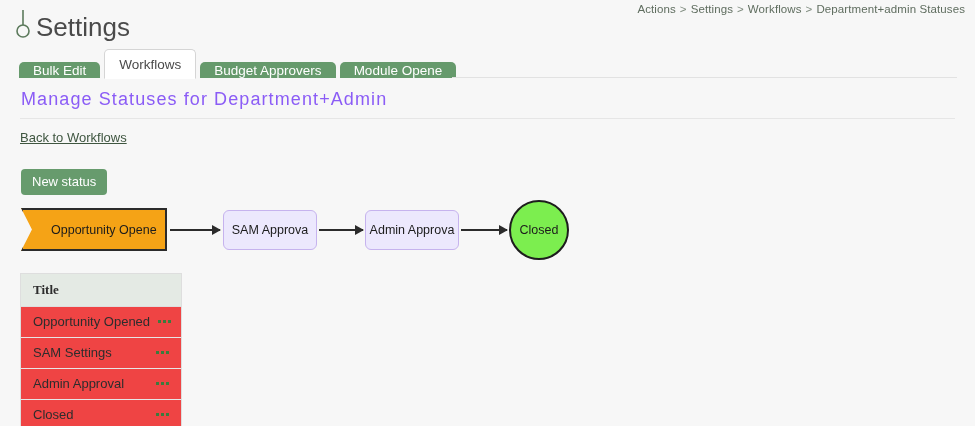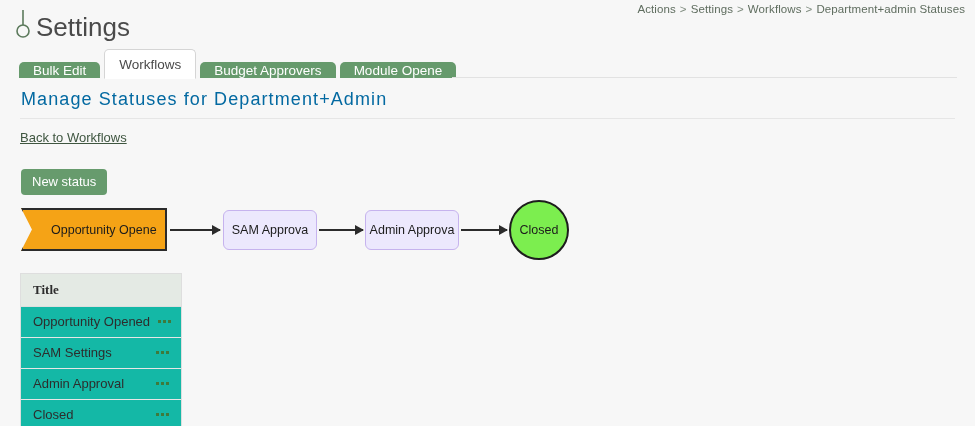--- a/index.html
+++ b/index.html
@@ -97,21 +97,21 @@
     background: #e2e2e2;
   }
 
   
   .page-heading {
     position: absolute;
     top: 89px;
     left: 21px;
     font-size: 18px;
     letter-spacing: 1.1px;
-    color: #0369a1;
+    color: #8b5cf6;
     font-weight: 400;
     white-space: nowrap;
   }
   .heading-rule {
     position: absolute;
     top: 118px;
     left: 20px;
     right: 20px;
     height: 1px;
     background: #e6e6e6;
@@ -231,21 +231,21 @@
     border-bottom: 1px solid #dedede;
     font-family: Liberation Serif, serif;
   }
   .st-row {
     display: flex;
     align-items: center;
     justify-content: space-between;
     padding: 7px 12px 8px;
     border-bottom: 1px solid #e6e6e6;
     color: #2d2d2d;
-    background: #14b8a6;
+    background: #ef4444;
   }
   .st-row .label { white-space: nowrap; }
   .kebab {
     display: inline-flex;
     gap: 2px;
     margin-left: 8px;
     cursor: pointer;
     flex: none;
   }
   .kebab i {

